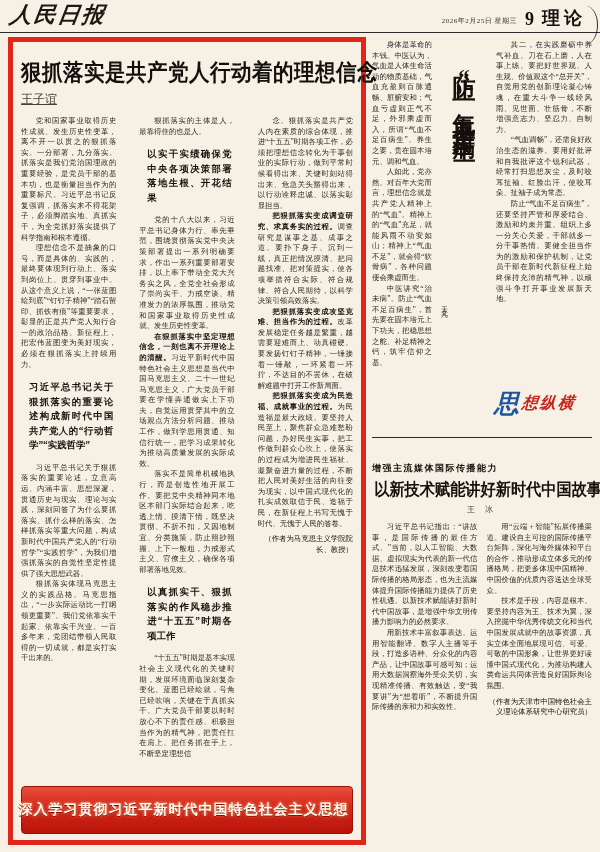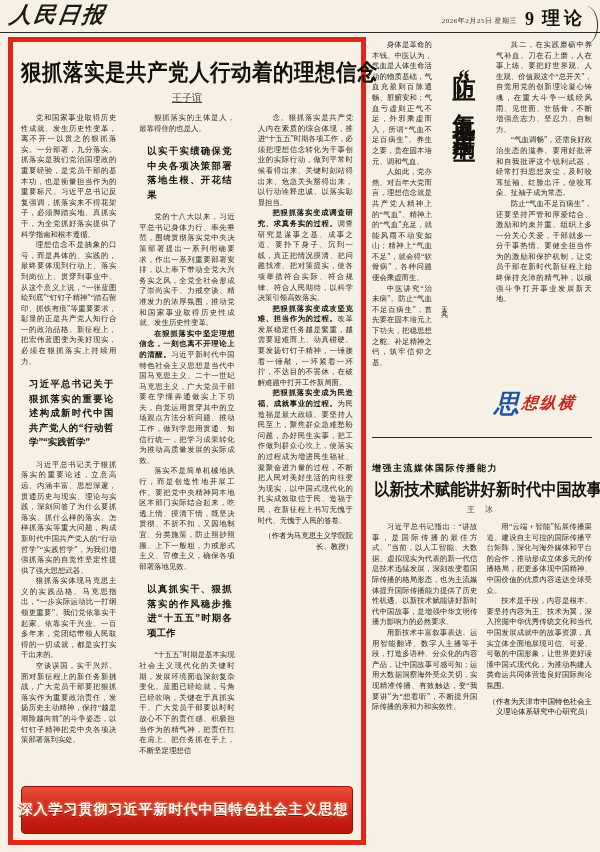--- a/index.html
+++ b/index.html
@@ -24,21 +24,21 @@
   .section { font-size:18px; font-weight:bold; letter-spacing:4px; color:#14100c; }
   .corner { position:absolute; right:2px; top:6px; width:12px; height:38px;
     border-right:1.6px solid #2b2b2b; border-radius:0 12px 12px 0 / 0 19px 19px 0; }
   
   .content { display:flex; gap:6px; padding:4px 8px 0 8px; }
   
   .main-box { width:358px; height:808px; border:5px solid #e1251b; background:#f6f1e4;
     padding:4px 8px 6px; display:flex; flex-direction:column; }
   .main-title { font-size:20.5px; font-weight:bold; text-align:center; color:#14100c;
     margin:12px 0 5px; letter-spacing:0.5px; transform:scale(1.0,1.12); white-space:nowrap; }
-  .byline { text-align:center; font-size:10px; color:#463f35; margin-bottom:8px;text-decoration:underline; }
+  .byline { font-size:12px; color:#463f35; margin-bottom:8px;text-decoration:underline; }
   .cols { flex:1; display:flex; gap:23px; overflow:hidden; }
   .col { flex:1; overflow:hidden; text-align:justify; font-size:7.4px; line-height:10.6px; color:#2c2822; }
   .col p.p { text-indent:2em; }
   .col p.quote { font-weight:bold; font-size:9.4px; line-height:14.5px; text-indent:0;
     margin:10px 3px 10px 8px; color:#16120d; }
   .col p.note { text-align:right; text-indent:0; margin-top:5px; color:#16120d; }
   .col b { font-weight:bold; color:#16120d; }
   
   .banner { margin-top:6px; height:48px; flex:none;
     background:linear-gradient(180deg,#ea4d3c 0%, #d3271a 45%, #b91408 100%);
@@ -89,21 +89,20 @@
     <section class="main-box">
       <h1 class="main-title">狠抓落实是共产党人行动着的理想信念</h1>
       <div class="byline">王子谊</div>
       <div class="cols">
         <div class="col" id="main-col-0">
             <p class="p">党和国家事业取得历史性成就、发生历史性变革，离不开一以贯之的狠抓落实。一分部署，九分落实。抓落实是我们党治国理政的重要经验，是党员干部的基本功，也是衡量担当作为的重要标尺。习近平总书记反复强调，抓落实来不得花架子，必须脚踏实地、真抓实干，为全党抓好落实提供了科学指南和根本遵循。</p>
             <p class="p">理想信念不是抽象的口号，而是具体的、实践的，最终要体现到行动上、落实到岗位上、贯穿到事业中。从这个意义上说，“一张蓝图绘到底”“钉钉子精神”“踏石留印、抓铁有痕”等重要要求，彰显的正是共产党人知行合一的政治品格。新征程上，把宏伟蓝图变为美好现实，必须在狠抓落实上持续用力。</p>
             <p class="quote">习近平总书记关于狠抓落实的重要论述构成新时代中国共产党人的“行动哲学”“实践哲学”</p>
             <p class="p">习近平总书记关于狠抓落实的重要论述，立意高远、内涵丰富、思想深邃，贯通历史与现实、理论与实践，深刻回答了为什么要抓落实、抓什么样的落实、怎样抓落实等重大问题，构成新时代中国共产党人的“行动哲学”“实践哲学”，为我们增强抓落实的自觉性坚定性提供了强大思想武器。</p>
             <p class="p">狠抓落实体现马克思主义的实践品格。马克思指出，“一步实际运动比一打纲领更重要”。我们党依靠实干起家、依靠实干兴业。一百多年来，党团结带领人民取得的一切成就，都是实打实干出来的。</p>
-            <p class="p">空谈误国，实干兴邦。面对新征程上的新任务新挑战，广大党员干部要把狠抓落实作为重要政治责任，发扬历史主动精神，保持“越是艰险越向前”的斗争姿态，以钉钉子精神把党中央各项决策部署落到实处。</p>
           </div>
         <div class="col" id="main-col-1">
             <p class="p">狠抓落实的主体是人，最靠得住的也是人。</p>
             <p class="quote">以实干实绩确保党中央各项决策部署落地生根、开花结果</p>
             <p class="p">党的十八大以来，习近平总书记身体力行、率先垂范，围绕贯彻落实党中央决策部署提出一系列明确要求，作出一系列重要部署安排，以上率下带动全党大兴务实之风，全党全社会形成了崇尚实干、力戒空谈、精准发力的浓厚氛围，推动党和国家事业取得历史性成就、发生历史性变革。</p>
             <p class="p"><b>在狠抓落实中坚定理想信念，一刻也离不开理论上的清醒。</b>习近平新时代中国特色社会主义思想是当代中国马克思主义、二十一世纪马克思主义，广大党员干部要在学懂弄通做实上下功夫，自觉运用贯穿其中的立场观点方法分析问题、推动工作，做到学思用贯通、知信行统一，把学习成果转化为推动高质量发展的实际成效。</p>
             <p class="p">落实不是简单机械地执行，而是创造性地开展工作。要把党中央精神同本地区本部门实际结合起来，吃透上情、摸清下情，既坚决贯彻、不折不扣，又因地制宜、分类施策，防止照抄照搬、上下一般粗，力戒形式主义、官僚主义，确保各项部署落地见效。</p>
             <p class="quote">以真抓实干、狠抓落实的作风稳步推进“十五五”时期各项工作</p>
             <p class="p">“十五五”时期是基本实现社会主义现代化的关键时期，发展环境面临深刻复杂变化。蓝图已经绘就，号角已经吹响，关键在于真抓实干。广大党员干部要以时时放心不下的责任感、积极担当作为的精气神，把责任扛在肩上、把任务抓在手上，不断坚定理想信</p>
           </div>

